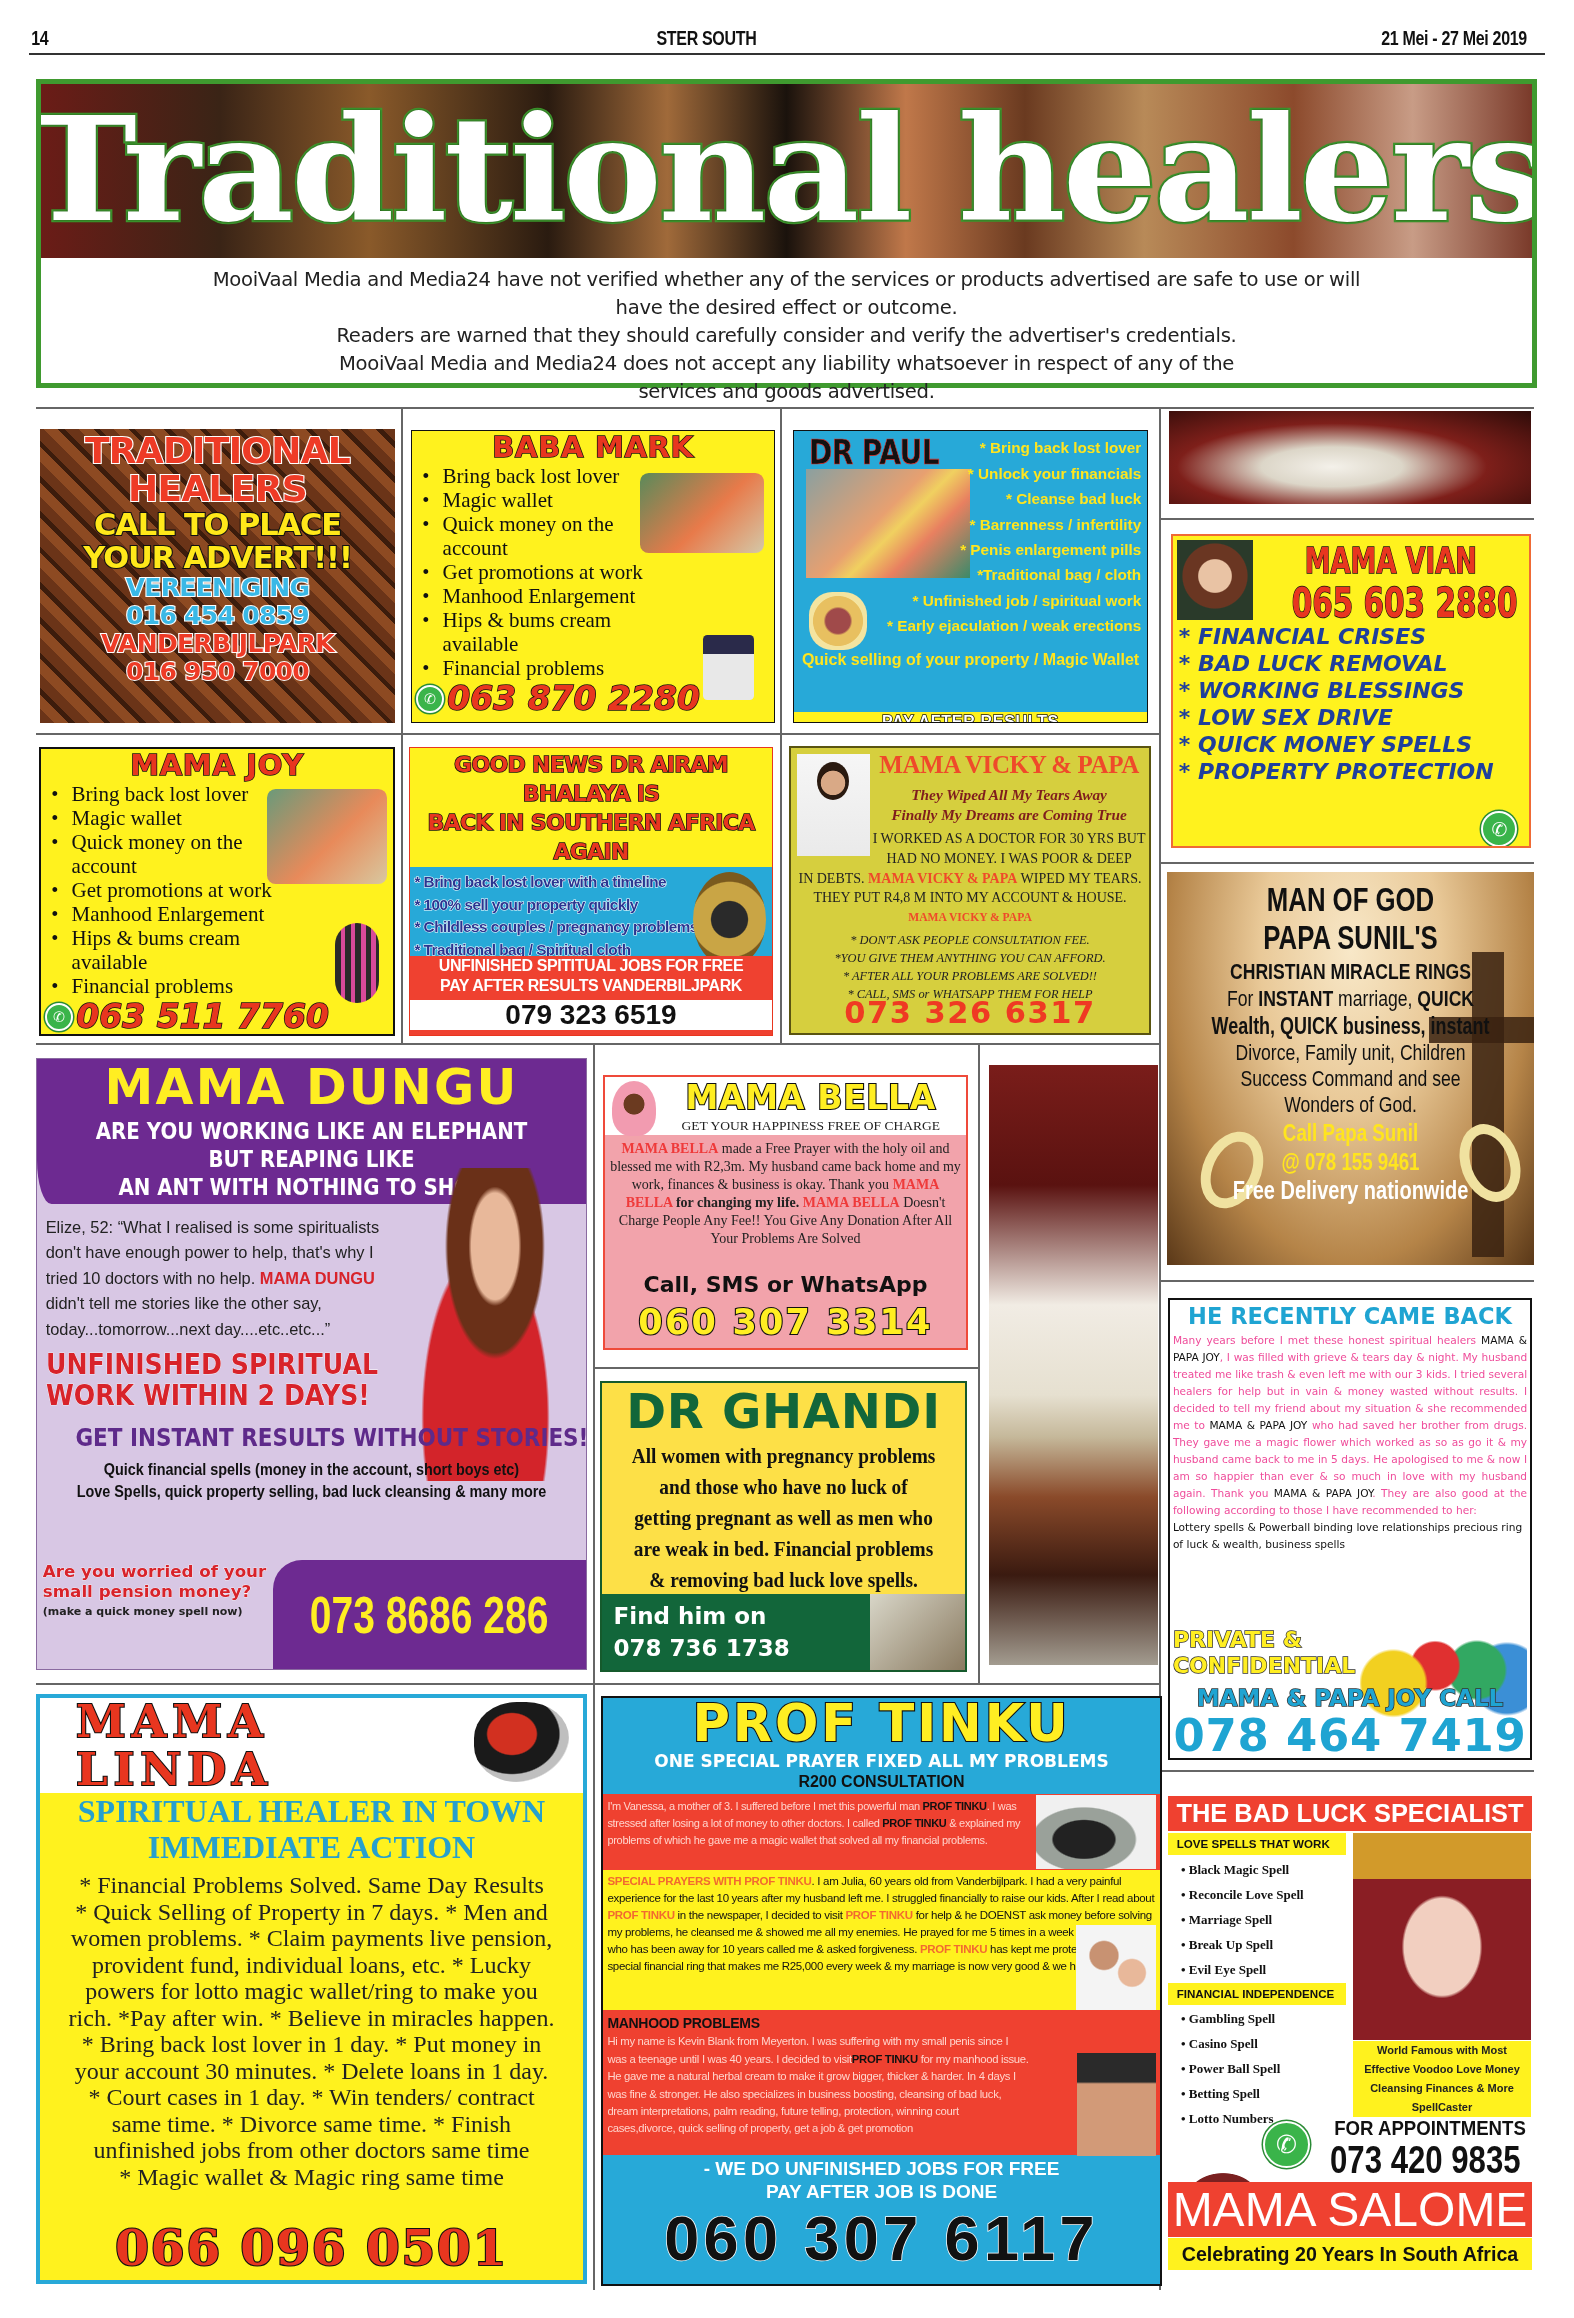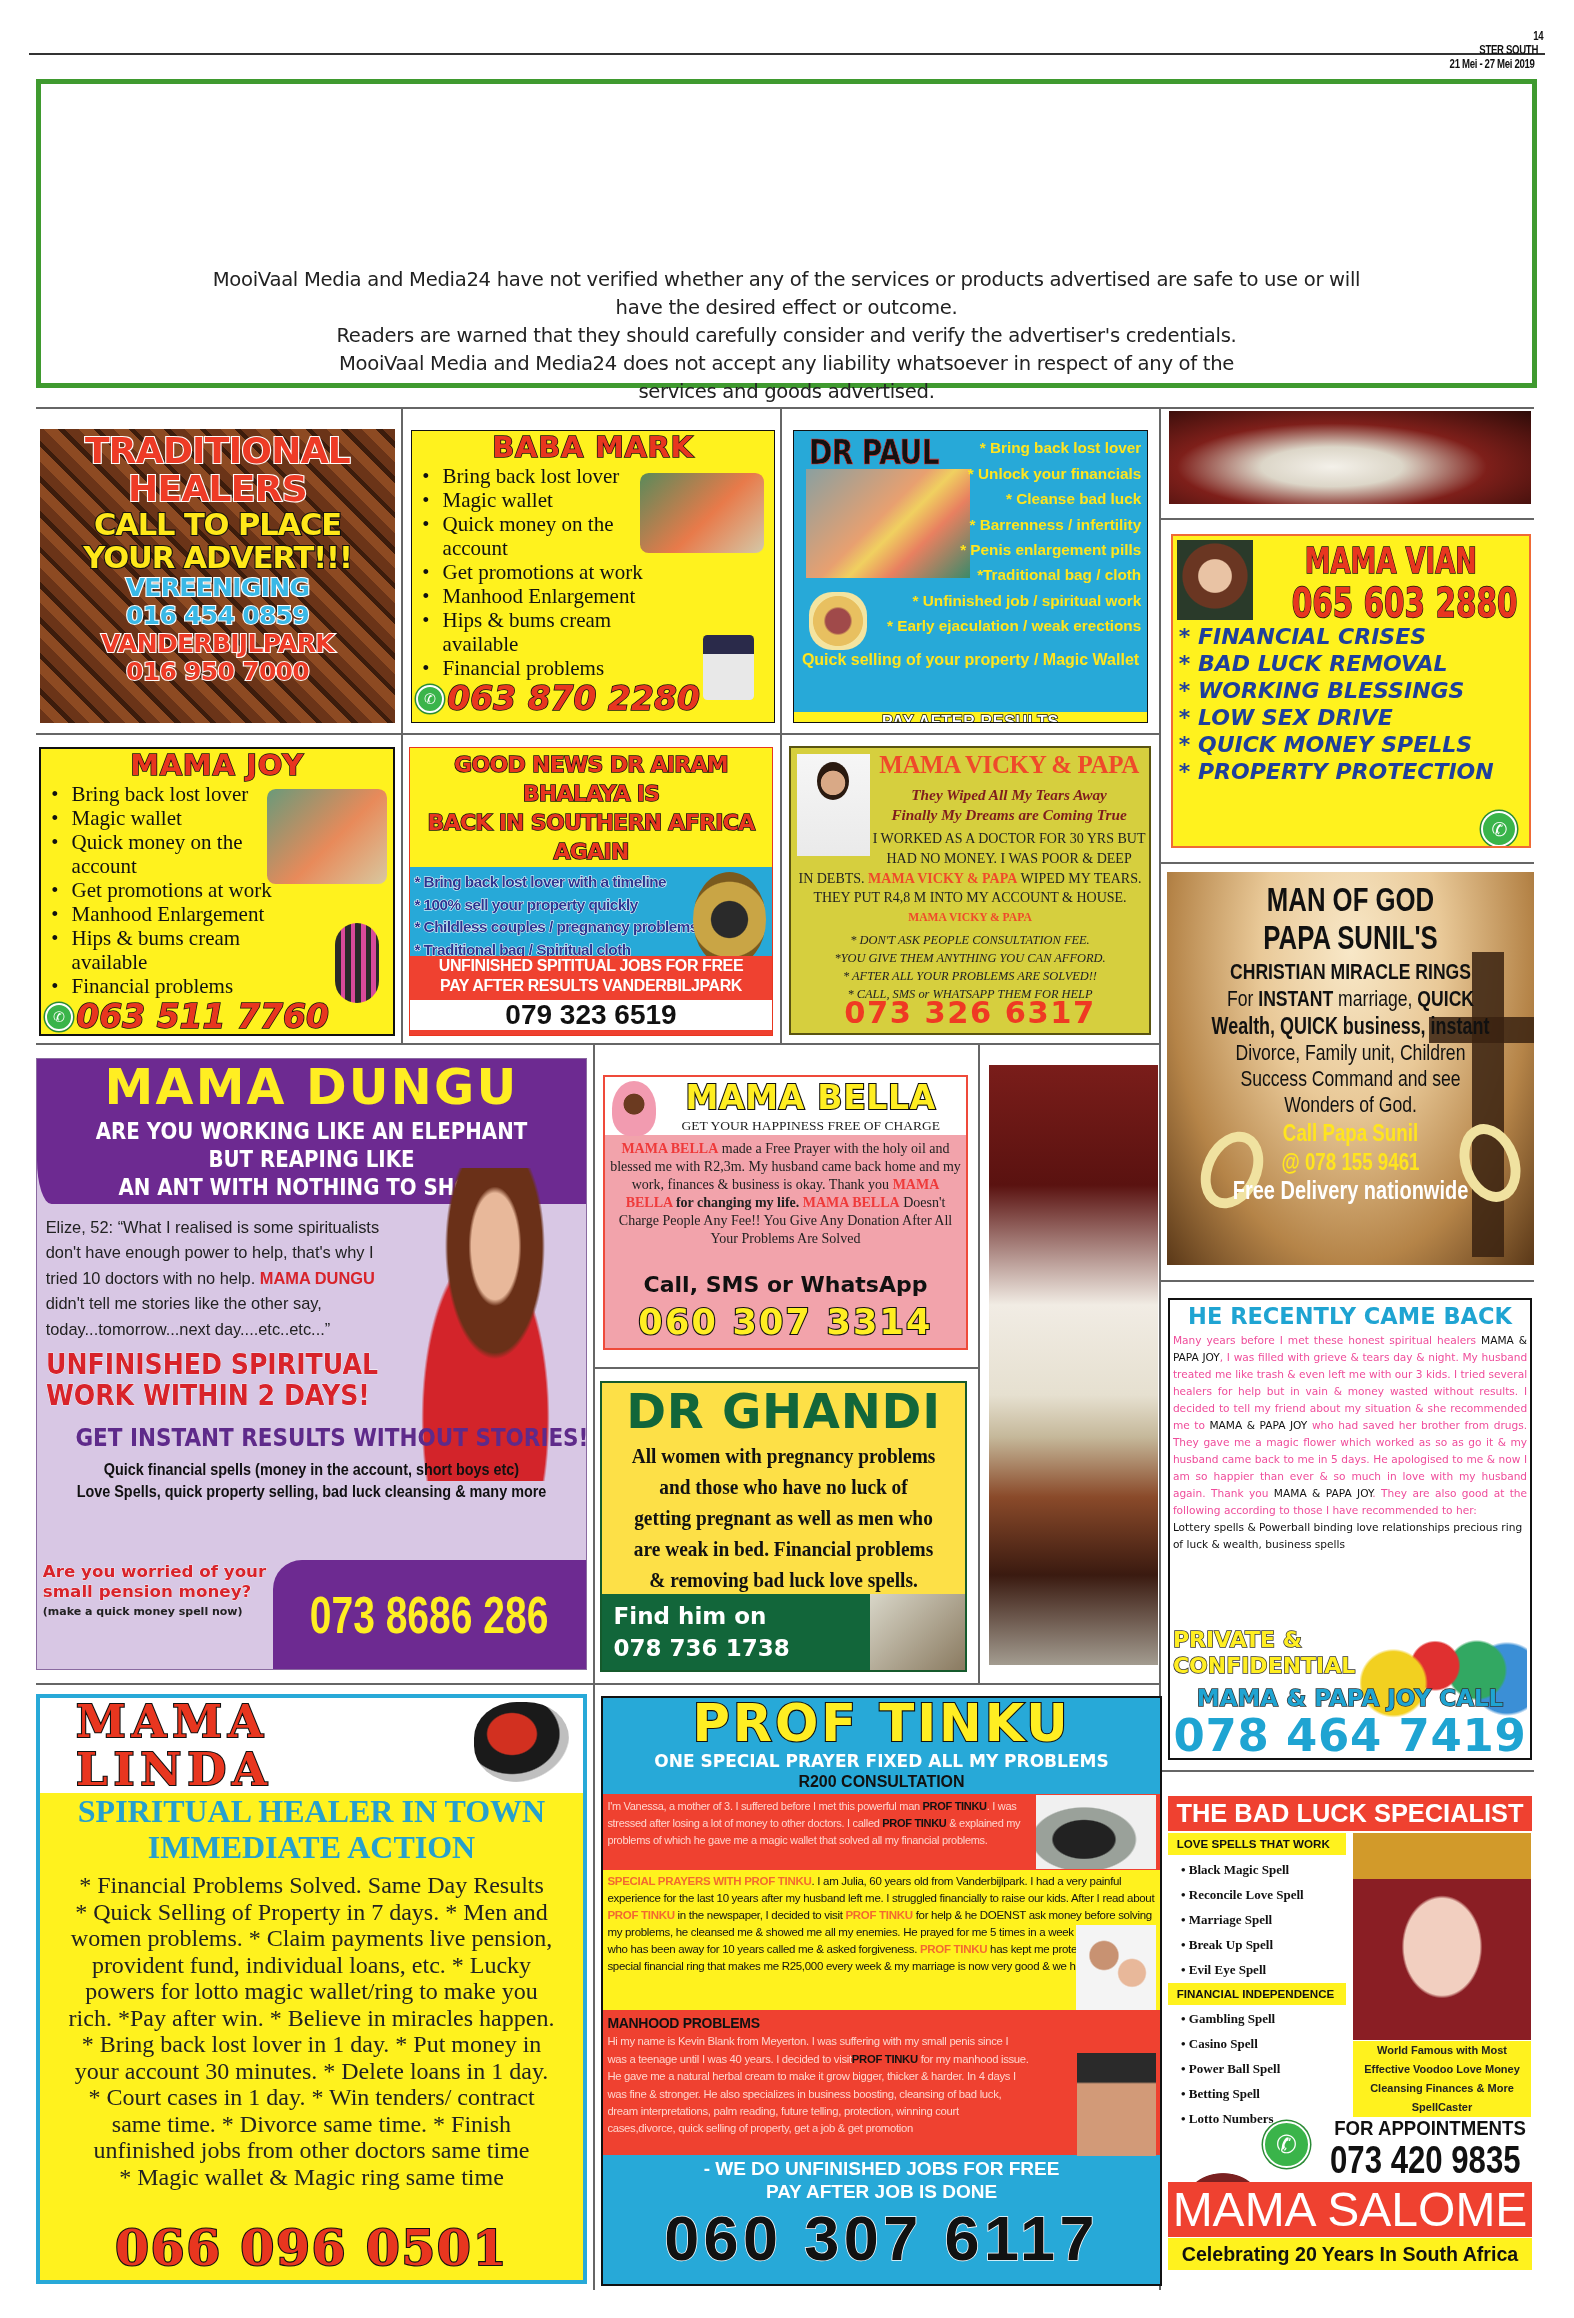--- a/index.html
+++ b/index.html
@@ -1,21 +1,21 @@
 <!DOCTYPE html>
 <html style="font-size:11.6px"><head>
 <meta charset="utf-8">
 <style>
   * { box-sizing: border-box; margin: 0; padding: 0; }
   html, body { width: 1574px; height: 2319px; background: #fff; overflow: hidden; }
   body { position: relative; font-family: "Liberation Sans", sans-serif; color: #111; }
   .abs { position: absolute; }
 
   
-  .page-header { left: 29px; top: 29px; width: 1516px; height: 26px; border-bottom: 2.2px solid #333; display: flex; justify-content: space-between; align-items: flex-end; padding-bottom: 2.9px; font-family: "Liberation Sans", sans-serif; font-weight: bold; font-size: 12px; letter-spacing: -0.4px; transform-origin: left; flex-direction: column; }
+  .page-header { left: 29px; top: 29px; width: 1516px; height: 26px; border-bottom: 2.2px solid #333; display: flex; justify-content: space-between; align-items: flex-end; padding-bottom: 2.9px; font-family: "Liberation Sans", sans-serif; font-weight: bold; font-size: 20px; letter-spacing: -0.4px; transform-origin: left; }
   .page-header span { transform: scaleX(0.8); display: inline-block; }
 
   
   .banner { left: 36px; top: 79px; width: 1501px; height: 309px; border: 5.8px solid #3f9a2f; background: #fff; }
   .banner-photo { position: absolute; left: 0; top: 0; right: 0; height: 174px;
     background: linear-gradient(90deg, #6b1c17 0%, #3a2416 12%, #8a5a2a 22%, #2a1b10 34%, #a06a3a 42%, #1a120c 50%, #c0784a 58%, #6a3a20 66%, #b88a58 74%, #8c4a2c 84%, #c89c86 92%, #7a3a2a 100%); overflow: hidden; }
   .banner-title { position: absolute; left: 0; right: 0; top: -5.8px; text-align: center; font-family: "DejaVu Serif", serif; font-weight: bold; font-size: 145px; line-height: 182px; letter-spacing: -2.9px; color: #fff; transform: scaleX(1.02);
     -webkit-text-stroke: 4.4px #3f9a2f; paint-order: stroke fill; text-shadow: 0 0 2.9px #1d4a12; }
   .banner-disclaimer { position: absolute; left: 0; right: 0; top: 182px; text-align: center; font-size: 19.6px; line-height: 28px; font-family: "DejaVu Sans", sans-serif; color: #222; letter-spacing: -0.3px; }
   .ad { position: absolute; overflow: hidden; }
@@ -188,20 +188,23 @@
 </head>
 <body>
 
 <div class="abs page-header">
   <span>14</span>
   <span>STER SOUTH</span>
   <span>21 Mei - 27 Mei 2019</span>
 </div>
 
 <div class="abs banner">
+  <div class="banner-photo">
+    <div class="banner-title">Traditional healers</div>
+  </div>
   <div class="banner-disclaimer">
     <div>MooiVaal Media and Media24 have not verified whether any of the services or products advertised are safe to use or will</div>
     <div>have the desired effect or outcome.</div>
     <div>Readers are warned that they should carefully consider and verify the advertiser's credentials.</div>
     <div>MooiVaal Media and Media24 does not accept any liability whatsoever in respect of any of the</div>
     <div>services and goods advertised.</div>
   </div>
 </div>
 
 <div class="abs" style="left:36px;top:407px;width:1498px;height:1.5px;background:#666;"></div>

